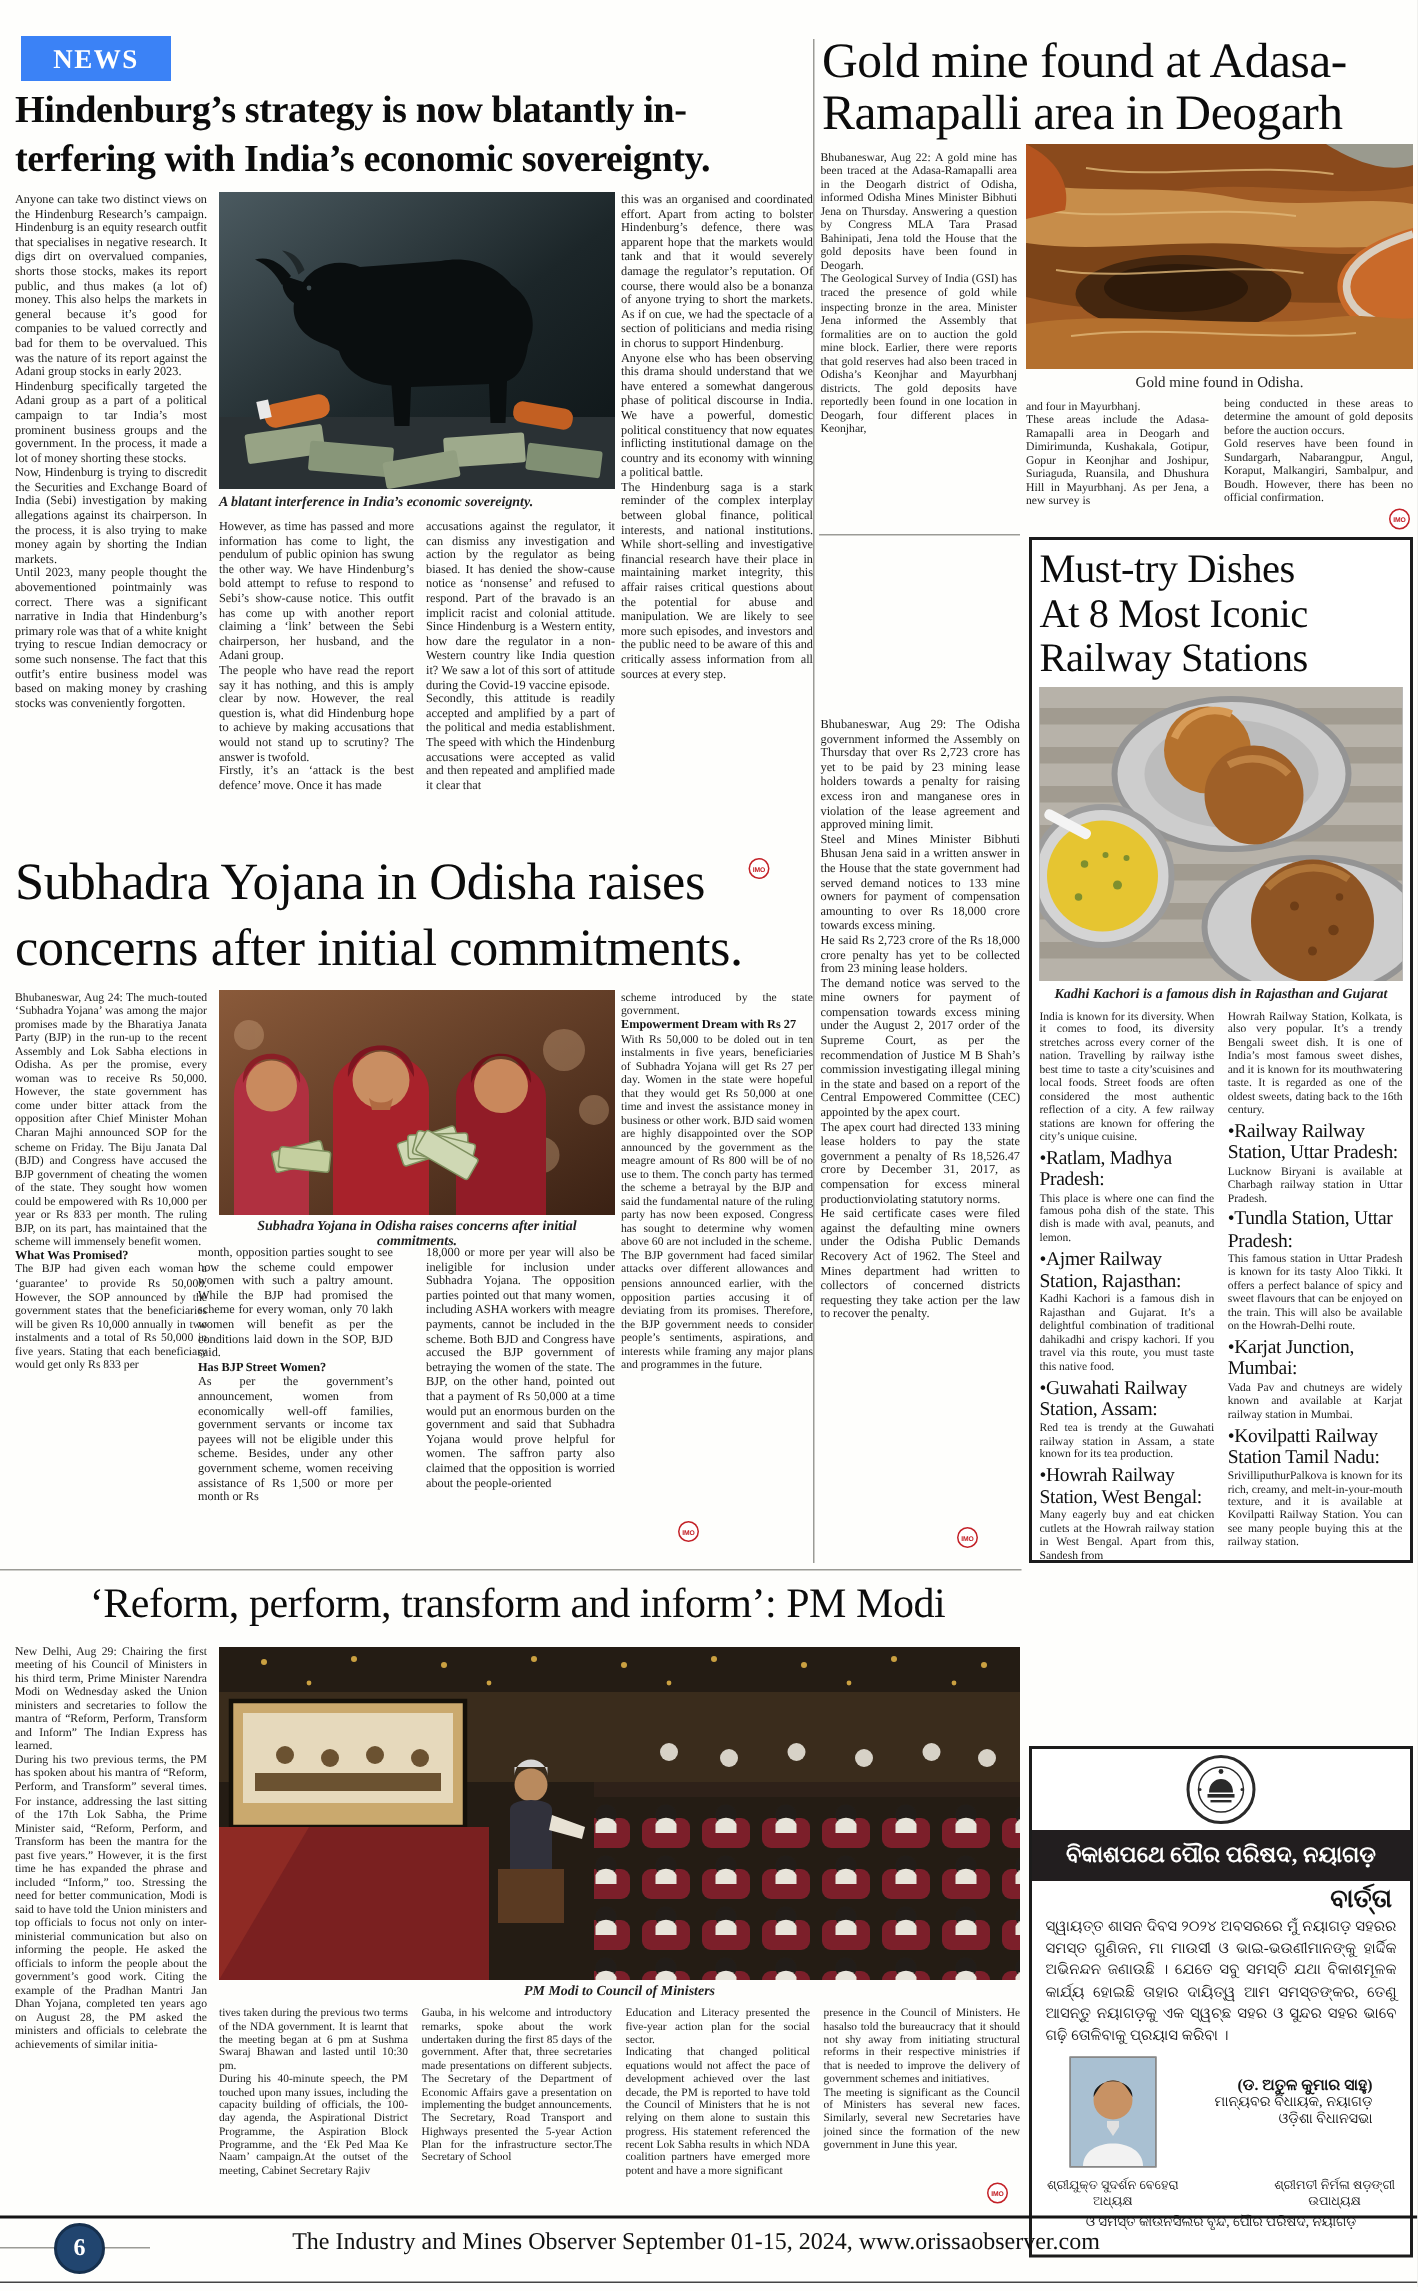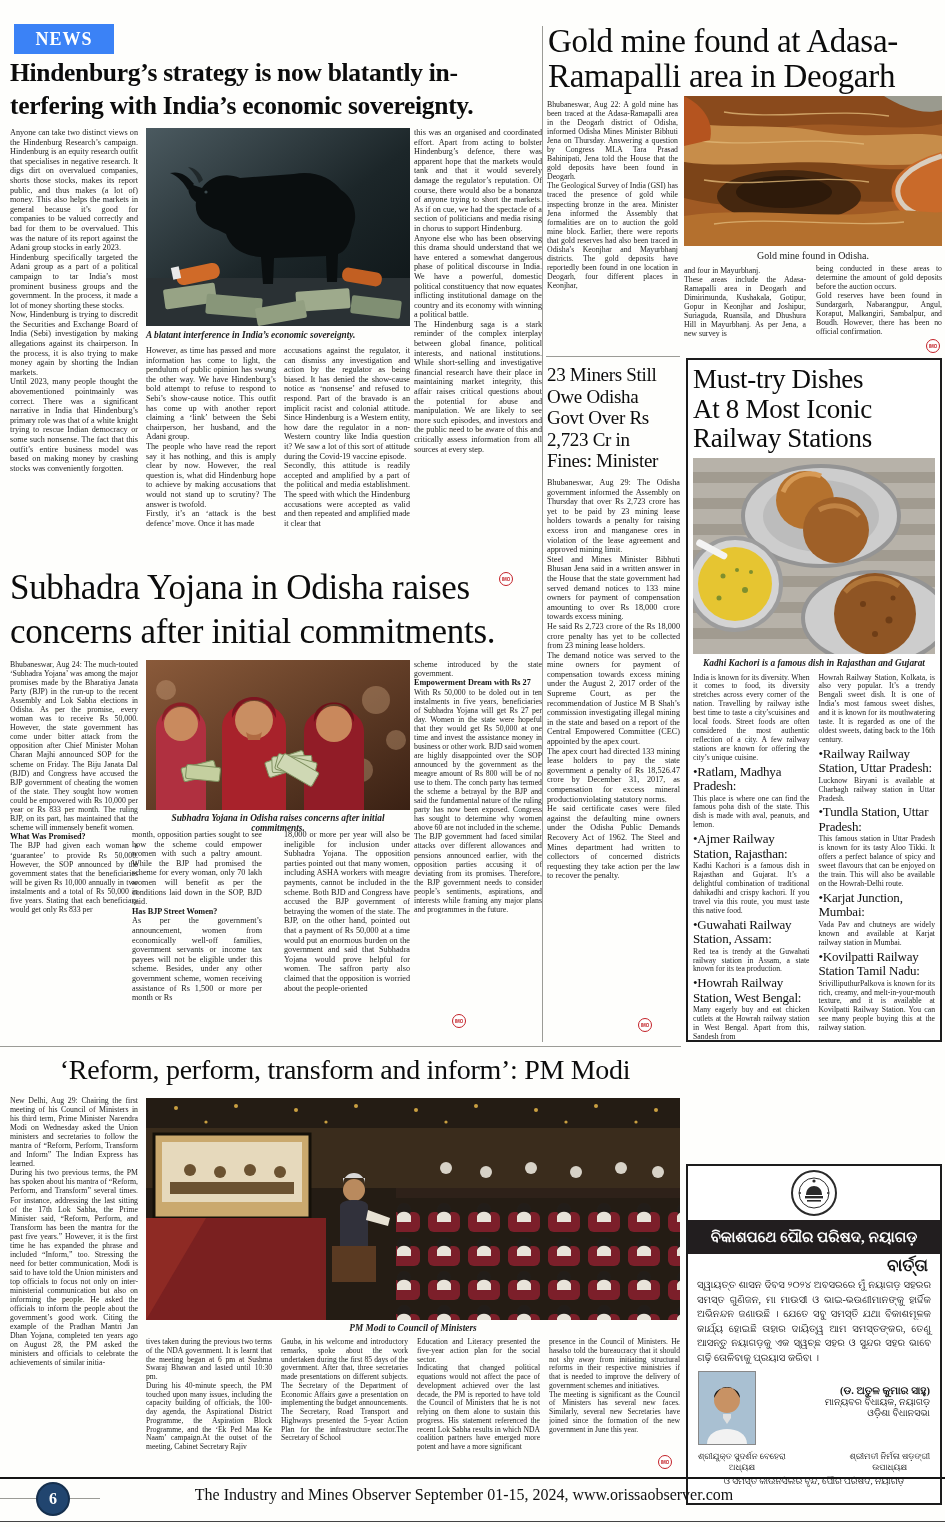--- a/index.html
+++ b/index.html
@@ -131,25 +131,20 @@
 
   <div class="abs col tight" style="left:684px;top:266px;width:122px;height:88px;">and four in Mayurbhanj.
 These areas include the Adasa-Ramapalli area in Deogarh and Dimirimunda, Kushakala, Gotipur, Gopur in Keonjhar and Joshipur, Suriaguda, Ruansila, and Dhushura Hill in Mayurbhanj. As per Jena, a new survey is</div>
   <div class="abs col tight" style="left:816px;top:250px;width:126px;height:88px;margin-top:14px;">being conducted in these areas to determine the amount of gold deposits before the auction occurs.
 Gold reserves have been found in Sundargarh, Nabarangpur, Angul, Koraput, Malkangiri, Sambalpur, and Boudh. However, there has been no official confirmation.</div>
   <div class="endmark" style="left:926px;top:339px;">
     <span>IMO</span>
   </div>
 
   <div class="abs hrule" style="left:546px;top:356px;width:134px;"></div>
-  <div class="abs headline" style="left:547px;top:364px;width:136px;font-size:19px;line-height:21.5px;">23 Miners Still
-Owe Odisha
-Govt Over Rs
-2,723 Cr in
-Fines: Minister</div>
   <div class="abs col" style="left:547px;top:478px;width:133px;height:552px;">Bhubaneswar, Aug 29: The Odisha government informed the Assembly on Thursday that over Rs 2,723 crore has yet to be paid by 23 mining lease holders towards a penalty for raising excess iron and manganese ores in violation of the lease agreement and approved mining limit.
 Steel and Mines Minister Bibhuti Bhusan Jena said in a written answer in the House that the state government had served demand notices to 133 mine owners for payment of compensation amounting to over Rs 18,000 crore towards excess mining.
 He said Rs 2,723 crore of the Rs 18,000 crore penalty has yet to be collected from 23 mining lease holders.
 The demand notice was served to the mine owners for payment of compensation towards excess mining under the August 2, 2017 order of the Supreme Court, as per the recommendation of Justice M B Shah’s commission investigating illegal mining in the state and based on a report of the Central Empowered Committee (CEC) appointed by the apex court.
 The apex court had directed 133 mining lease holders to pay the state government a penalty of Rs 18,526.47 crore by December 31, 2017, as compensation for excess mineral productionviolating statutory norms.
 He said certificate cases were filed against the defaulting mine owners under the Odisha Public Demands Recovery Act of 1962. The Steel and Mines department had written to collectors of concerned districts requesting they take action per the law to recover the penalty.</div>
   <div class="endmark" style="left:638px;top:1018px;">
     <span>IMO</span>
   </div>
 
@@ -380,21 +375,21 @@
         <rect x="15" y="27" width="18" height="2.4" fill="#2a2a2a"></rect>
         <rect x="17" y="31" width="14" height="1.6" fill="#2a2a2a"></rect>
         <circle cx="24" cy="12" r="1.6" fill="#2a2a2a"></circle>
         <circle cx="10" cy="24" r="1" fill="#2a2a2a"></circle>
           <circle cx="38" cy="24" r="1" fill="#2a2a2a"></circle>
       </svg>
     </div>
     <div class="ad-banner" style="height:34px;margin-top:3px;">ବିକାଶପଥେ ପୌର ପରିଷଦ, ନୟାଗଡ଼</div>
     <div style="text-align:right;padding-right:12px;font-size:17px;font-weight:700;margin-top:2px;">ବାର୍ତ୍ତା</div>
     <div style="padding:2px 9px 0 9px;font-size:10px;line-height:14.5px;text-align:justify;">ସ୍ୱାୟତ୍ତ ଶାସନ ଦିବସ ୨୦୨୪ ଅବସରରେ ମୁଁ ନୟାଗଡ଼ ସହରର ସମସ୍ତ ଗୁଣିଜନ, ମା ମାଉସୀ ଓ ଭାଇ-ଭଉଣୀମାନଙ୍କୁ ହାର୍ଦ୍ଦିକ ଅଭିନନ୍ଦନ ଜଣାଉଛି । ଯେତେ ସବୁ ସମସ୍ତି ଯଥା ବିକାଶମୂଳକ କାର୍ଯ୍ୟ ହୋଇଛି ତାହାର ଦାୟିତ୍ୱ ଆମ ସମସ୍ତଙ୍କର, ତେଣୁ ଆସନ୍ତୁ ନୟାଗଡ଼କୁ ଏକ ସ୍ୱଚ୍ଛ ସହର ଓ ସୁନ୍ଦର ସହର ଭାବେ ଗଢ଼ି ତୋଳିବାକୁ ପ୍ରୟାସ କରିବା ।</div>
-    <div style="display:flex;margin-top:6px;padding:0 10px;gap:20px;">
+    <div style="display:flex;margin-top:6px;padding:0 25px;gap:20px;">
       <div class="photo" style="width:56px;height:72px;flex:none;border:1px solid #888;">
         <svg viewBox="0 0 56 72">
           <rect width="56" height="72" fill="#a9c0d2"></rect>
           <circle cx="28" cy="28" r="13" fill="#c89264"></circle>
           <path d="M15 26 C15 12 41 12 41 26 C36 17 33 15 28 15 C23 15 20 17 15 26 Z" fill="#181818"></path>
           <path d="M8 72 C8 52 48 52 48 72 Z" fill="#f2f2f2"></path>
           <path d="M24 46 L28 52 L32 46 L32 42 L24 42 Z" fill="#e0e0e0"></path>
         </svg>
       </div>
       <div style="flex:1;text-align:right;padding-top:14px;">

